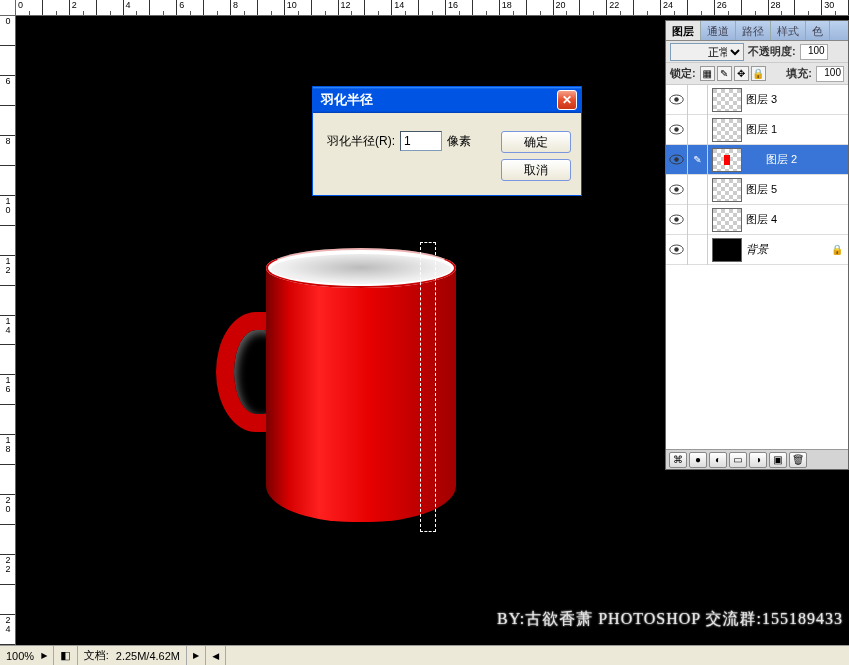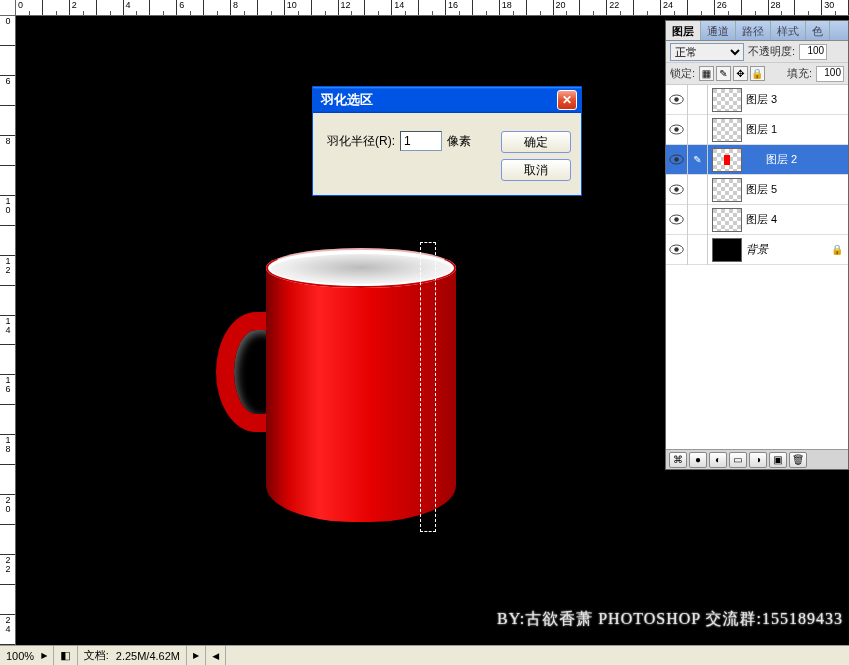--- a/index.html
+++ b/index.html
@@ -37,22 +37,22 @@
   .field .unit { font-size:12px; }
   .btncol { margin-left:auto; display:flex; flex-direction:column; gap:6px;}
   .winbtn { width:70px; height:22px; background: linear-gradient(180deg,#fff,#ece9d8); border:1px solid #7a96df; border-radius:3px; font-size:12px;text-align:center;}
   
   
   .panel { position:absolute; top:20px; right:0; width:184px; height:450px; background:#e6e6e6; border:1px solid #666; box-shadow:-1px 1px 3px rgba(0,0,0,.4); display:flex; flex-direction:column;}
   .tabs { height:20px; background: linear-gradient(180deg,#bcd2ee,#9cb6dc); display:flex; font-size:11px; border-bottom:1px solid #888; overflow:hidden;}
   .tab { padding: 3px 6px; border-right:1px solid #9aa; color:#445; white-space:nowrap;font-family:Liberation Mono, monospace;}
   .tab.active { background:#e6e6e6; border-bottom:1px solid #e6e6e6; margin-bottom:-1px; font-weight:bold; color:#000;}
   .panel-row { height:22px; display:flex; align-items:center; padding: 0 4px; gap:4px; font-size:11px; border-bottom:1px solid #ccc;}
-  .panel-row select { width:74px; height:18px; font-size:11px; border:1px solid #7f9db9;}
-  .panel-row .lbl { color:#333;}
+  .panel-row select { width:74px; height:18px; font-size:11px; border:1px solid #7f9db9;padding-left:33px;}
+  .panel-row .lbl { color:#333;font-weight:bold;}
   .panel-row .val { width:28px; height:16px; border:1px solid #aaa; background:#fff; font-size:10px; text-align:right; padding:0 2px;}
   .lockrow .icons { display:flex; gap:2px;}
   .lockrow .ic { width:15px; height:15px; border:1px solid #999; background:#f4f4f4; display:flex; align-items:center; justify-content:center; font-size:10px;}
   .layers { flex:1; overflow:auto; background:#fff;}
   .layer { height:30px; display:flex; align-items:center; border-bottom:1px solid #ddd; font-size:11px;}
   .layer.selected { background:#3875d7; color:#fff;}
   .eye { width:22px; height:30px; border-right:1px solid #ccc; display:flex; align-items:center; justify-content:center;}
   .eye svg { width:15px; height:11px;}
   .linkcol { width:20px; height:30px; border-right:1px solid #ccc; display:flex; align-items:center; justify-content:center; font-size:10px;}
   .thumb { width:30px; height:24px; margin:0 4px; border:1px solid #666; background: repeating-conic-gradient(#fff 0 25%, #ccc 0 50%) 0 0/8px 8px; position:relative; display:flex; align-items:center; justify-content:center;}
@@ -185,21 +185,21 @@
     <div class="rim-top"></div>
     <div class="rim-inner"></div>
     <div class="rim-edge"></div>
     <div class="selection"></div>
   </div>
   <div class="watermark">BY:古欲香萧  PHOTOSHOP 交流群:155189433</div>
 </div>
 
 <div class="dialog">
   <div class="titlebar">
-    <span>羽化选区</span>
+    <span>羽化半径</span>
     <span class="spacer"></span>
     <div class="closebtn">✕</div>
   </div>
   <div class="dlgbody">
     <div class="field">
       <label>羽化半径(R):</label>
       <input type="text" value="1" style="">
       <span class="unit">像素</span>
     </div>
     <div class="btncol">

